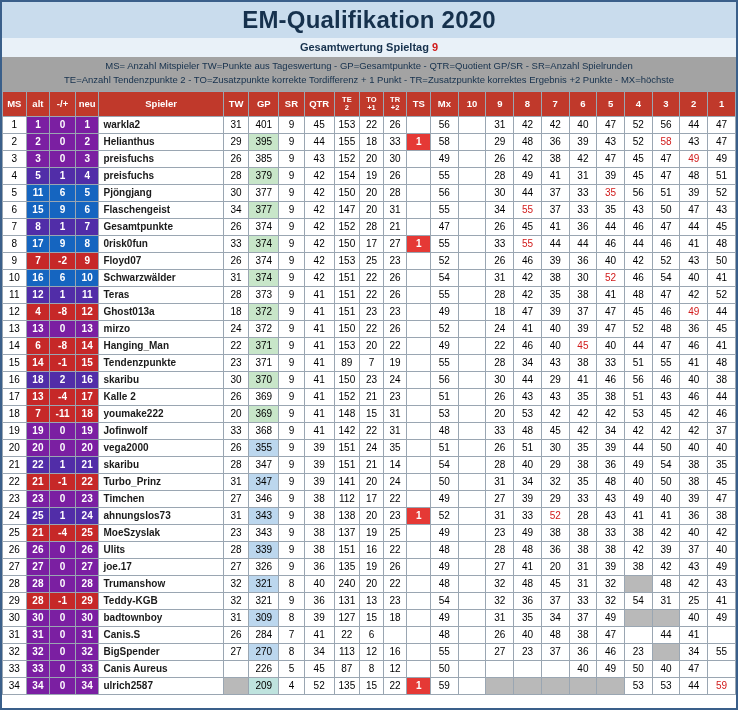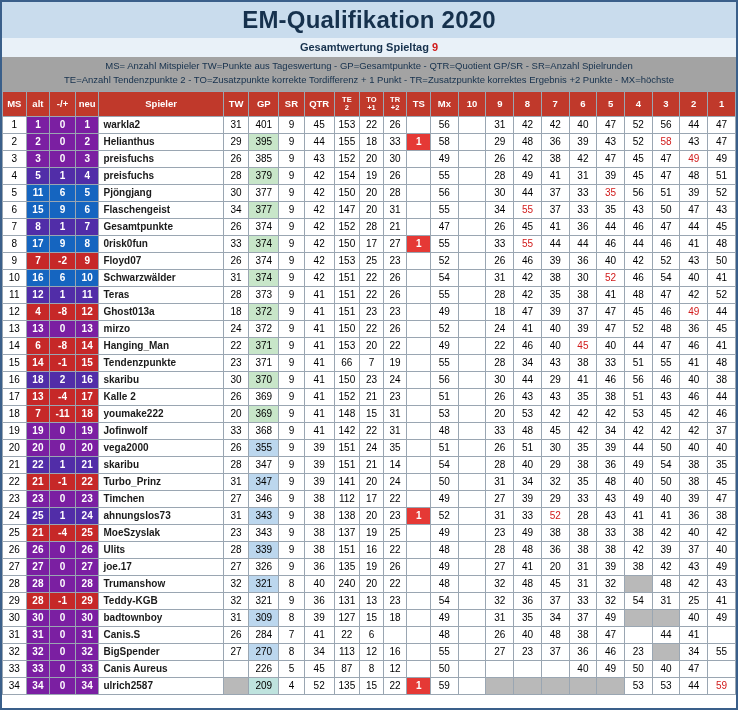--- a/index.html
+++ b/index.html
@@ -462,21 +462,21 @@
         <tr>
           <td class="ms">15</td>
           <td class="pm" style="background:#c62828;color:#fff;">14</td>
           <td class="pm" style="background:#c62828;color:#fff;">-1</td>
           <td class="pm" style="background:#c62828;color:#fff;">15</td>
           <td class="name">Tendenzpunkte</td>
           <td>23</td>
           <td class="c-green">371</td>
           <td>9</td>
           <td>41</td>
-          <td>66</td>
+          <td>89</td>
           <td>7</td>
           <td>19</td>
           <td></td>
           <td>55</td>
           <td></td>
           <td>28</td>
           <td>34</td>
           <td>43</td>
           <td>38</td>
           <td>33</td>

